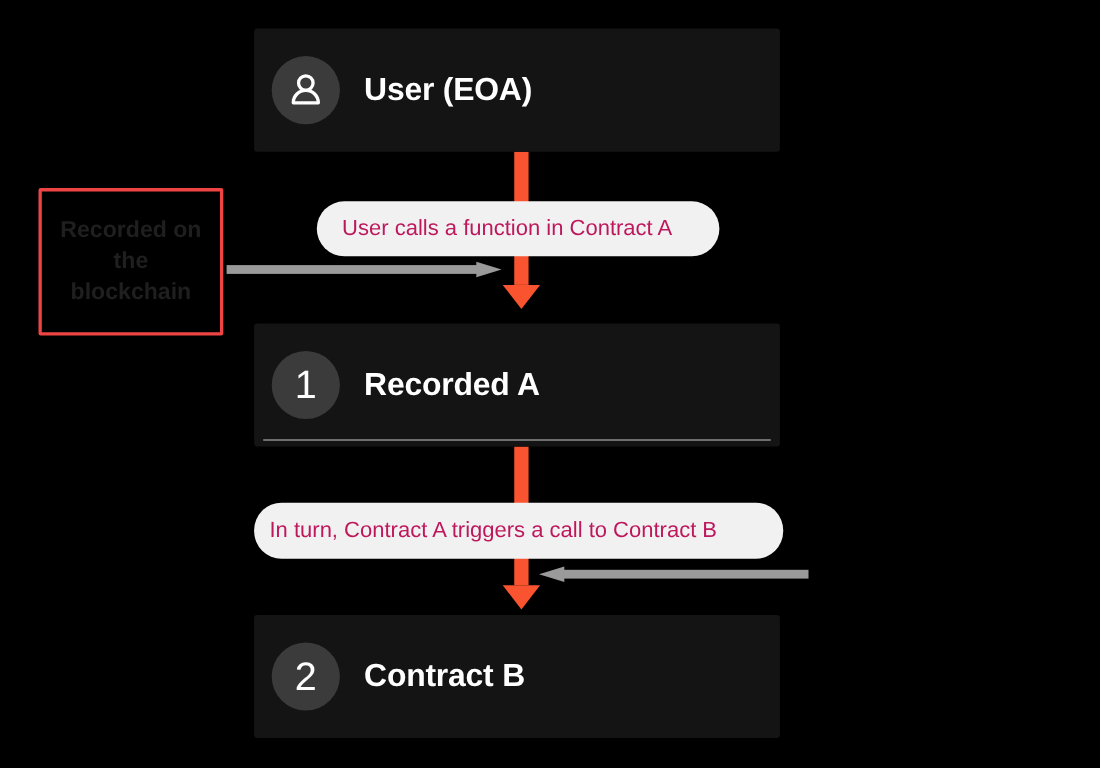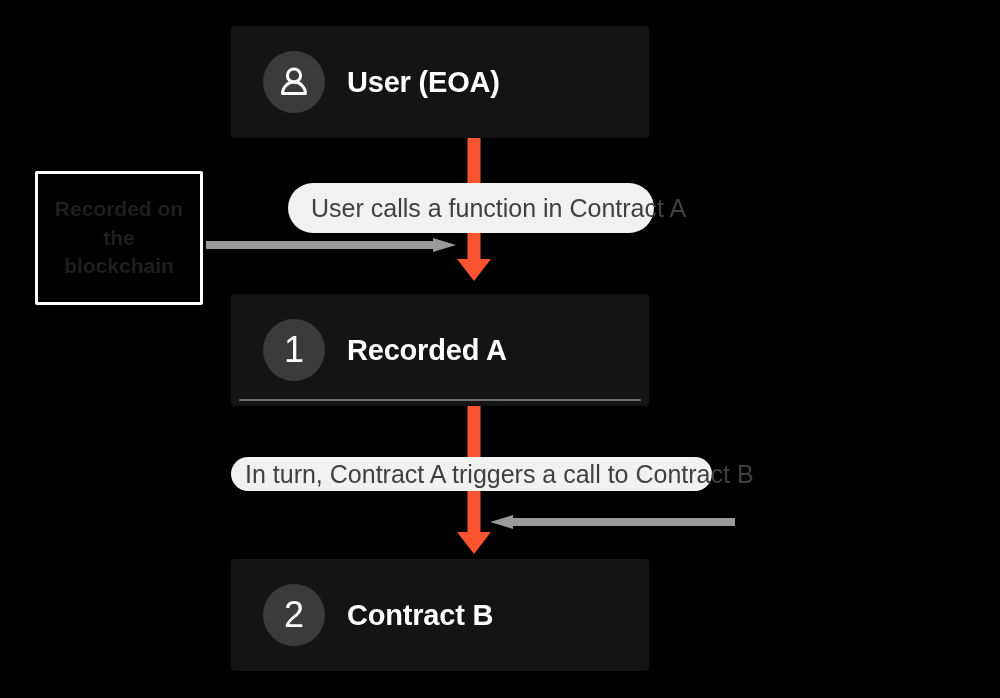--- a/index.html
+++ b/index.html
@@ -21,28 +21,28 @@
     left: 0; top: 0;
     width: 1000px;
     height: 698px;
     background: #000000;
   }
 
   
   .node {
     position: absolute;
     left: 231px;
-    width: 418px;
+    width: 478px;
     height: 112px;
     background: #141414;
     border-radius: 3px;
     display: flex;
     align-items: center;
     box-sizing: border-box;
-    padding-left: 32px;
+    padding-left: 16px;
     z-index: 3;
   }
   .node.user     { top: 26px; }
   .node.contract-a { top: 294px; }
   .node.contract-b { top: 559px; }
 
   .node.contract-a::after {
     content: "";
     position: absolute;
     left: 8px;
@@ -75,42 +75,42 @@
     font-size: 29px;
     font-weight: 700;
     letter-spacing: -0.2px;
     white-space: nowrap;
   }
 
   
   .caption {
     position: absolute;
     background: #f1f1f1;
-    color: #404040;
-    font-size: 25px;
+    color: #be185d;
+    font-size: 20px;
     font-weight: 400;
     display: flex;
     align-items: center;
     box-sizing: border-box;
     z-index: 4;
     white-space: nowrap;
     border-radius: 25px;
   }
   .caption.c1 {
     left: 288px;
     top: 183px;
     width: 366px;
     height: 50px;
     padding-left: 23px;
   }
   .caption.c2 {
     left: 231px;
     top: 457px;
     width: 481px;
-    height: 34px;
+    height: 51px;
     padding-left: 14px;
   }
 
   
   .oarrow {
     position: absolute;
     z-index: 2;
   }
   .oarrow .shaft {
     position: absolute;
@@ -161,21 +161,21 @@
   .garrow.g1 .ghead  { right: 0; border-left: 23px solid #9a9a9a; }
   
   .garrow.g2 { left: 490px; top: 515px; width: 245px; }
   .garrow.g2 .gshaft { left: 22px; right: 0; }
   .garrow.g2 .ghead  { left: 0; border-right: 23px solid #9a9a9a; }
 
   
   .note {
     position: absolute;
     background: #000000;
-    border: 3px solid #ffffff;
+    border: 3px solid #ef4444;
     box-sizing: border-box;
     display: flex;
     align-items: center;
     justify-content: center;
     text-align: center;
     color: #1f1f1f;
     font-weight: 700;
     z-index: 6;
     border-radius: 2px;
   }

